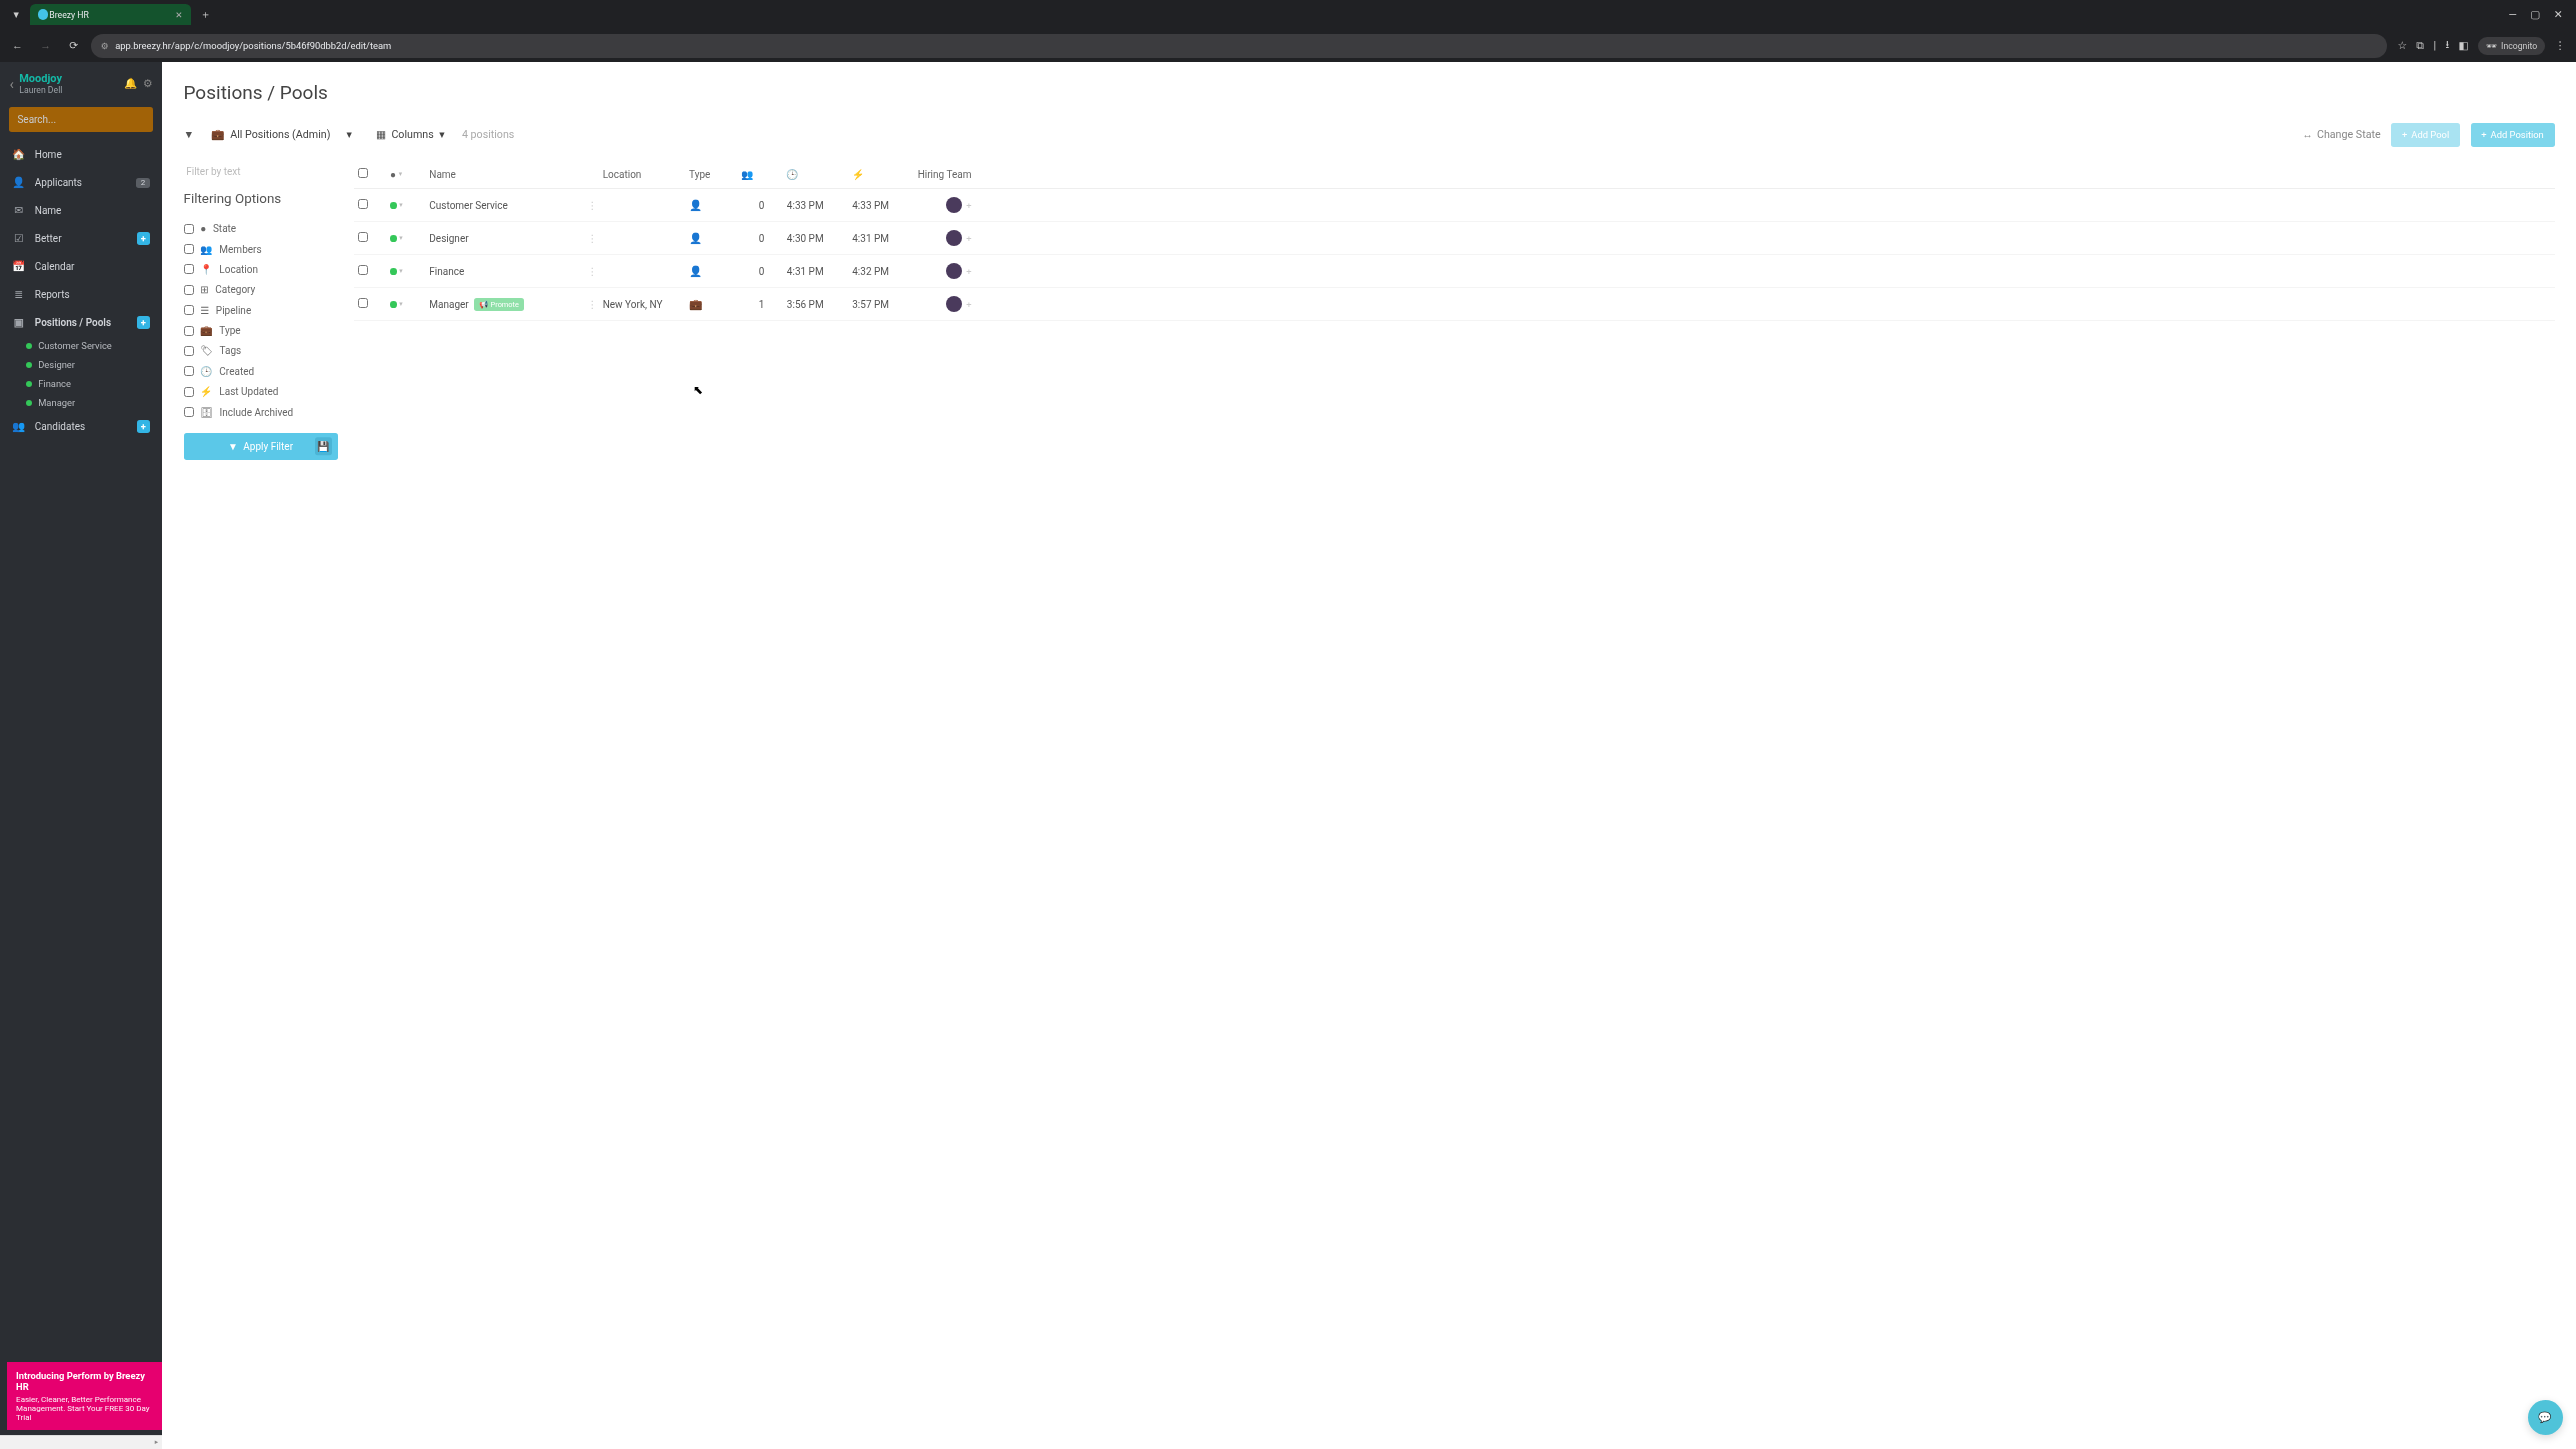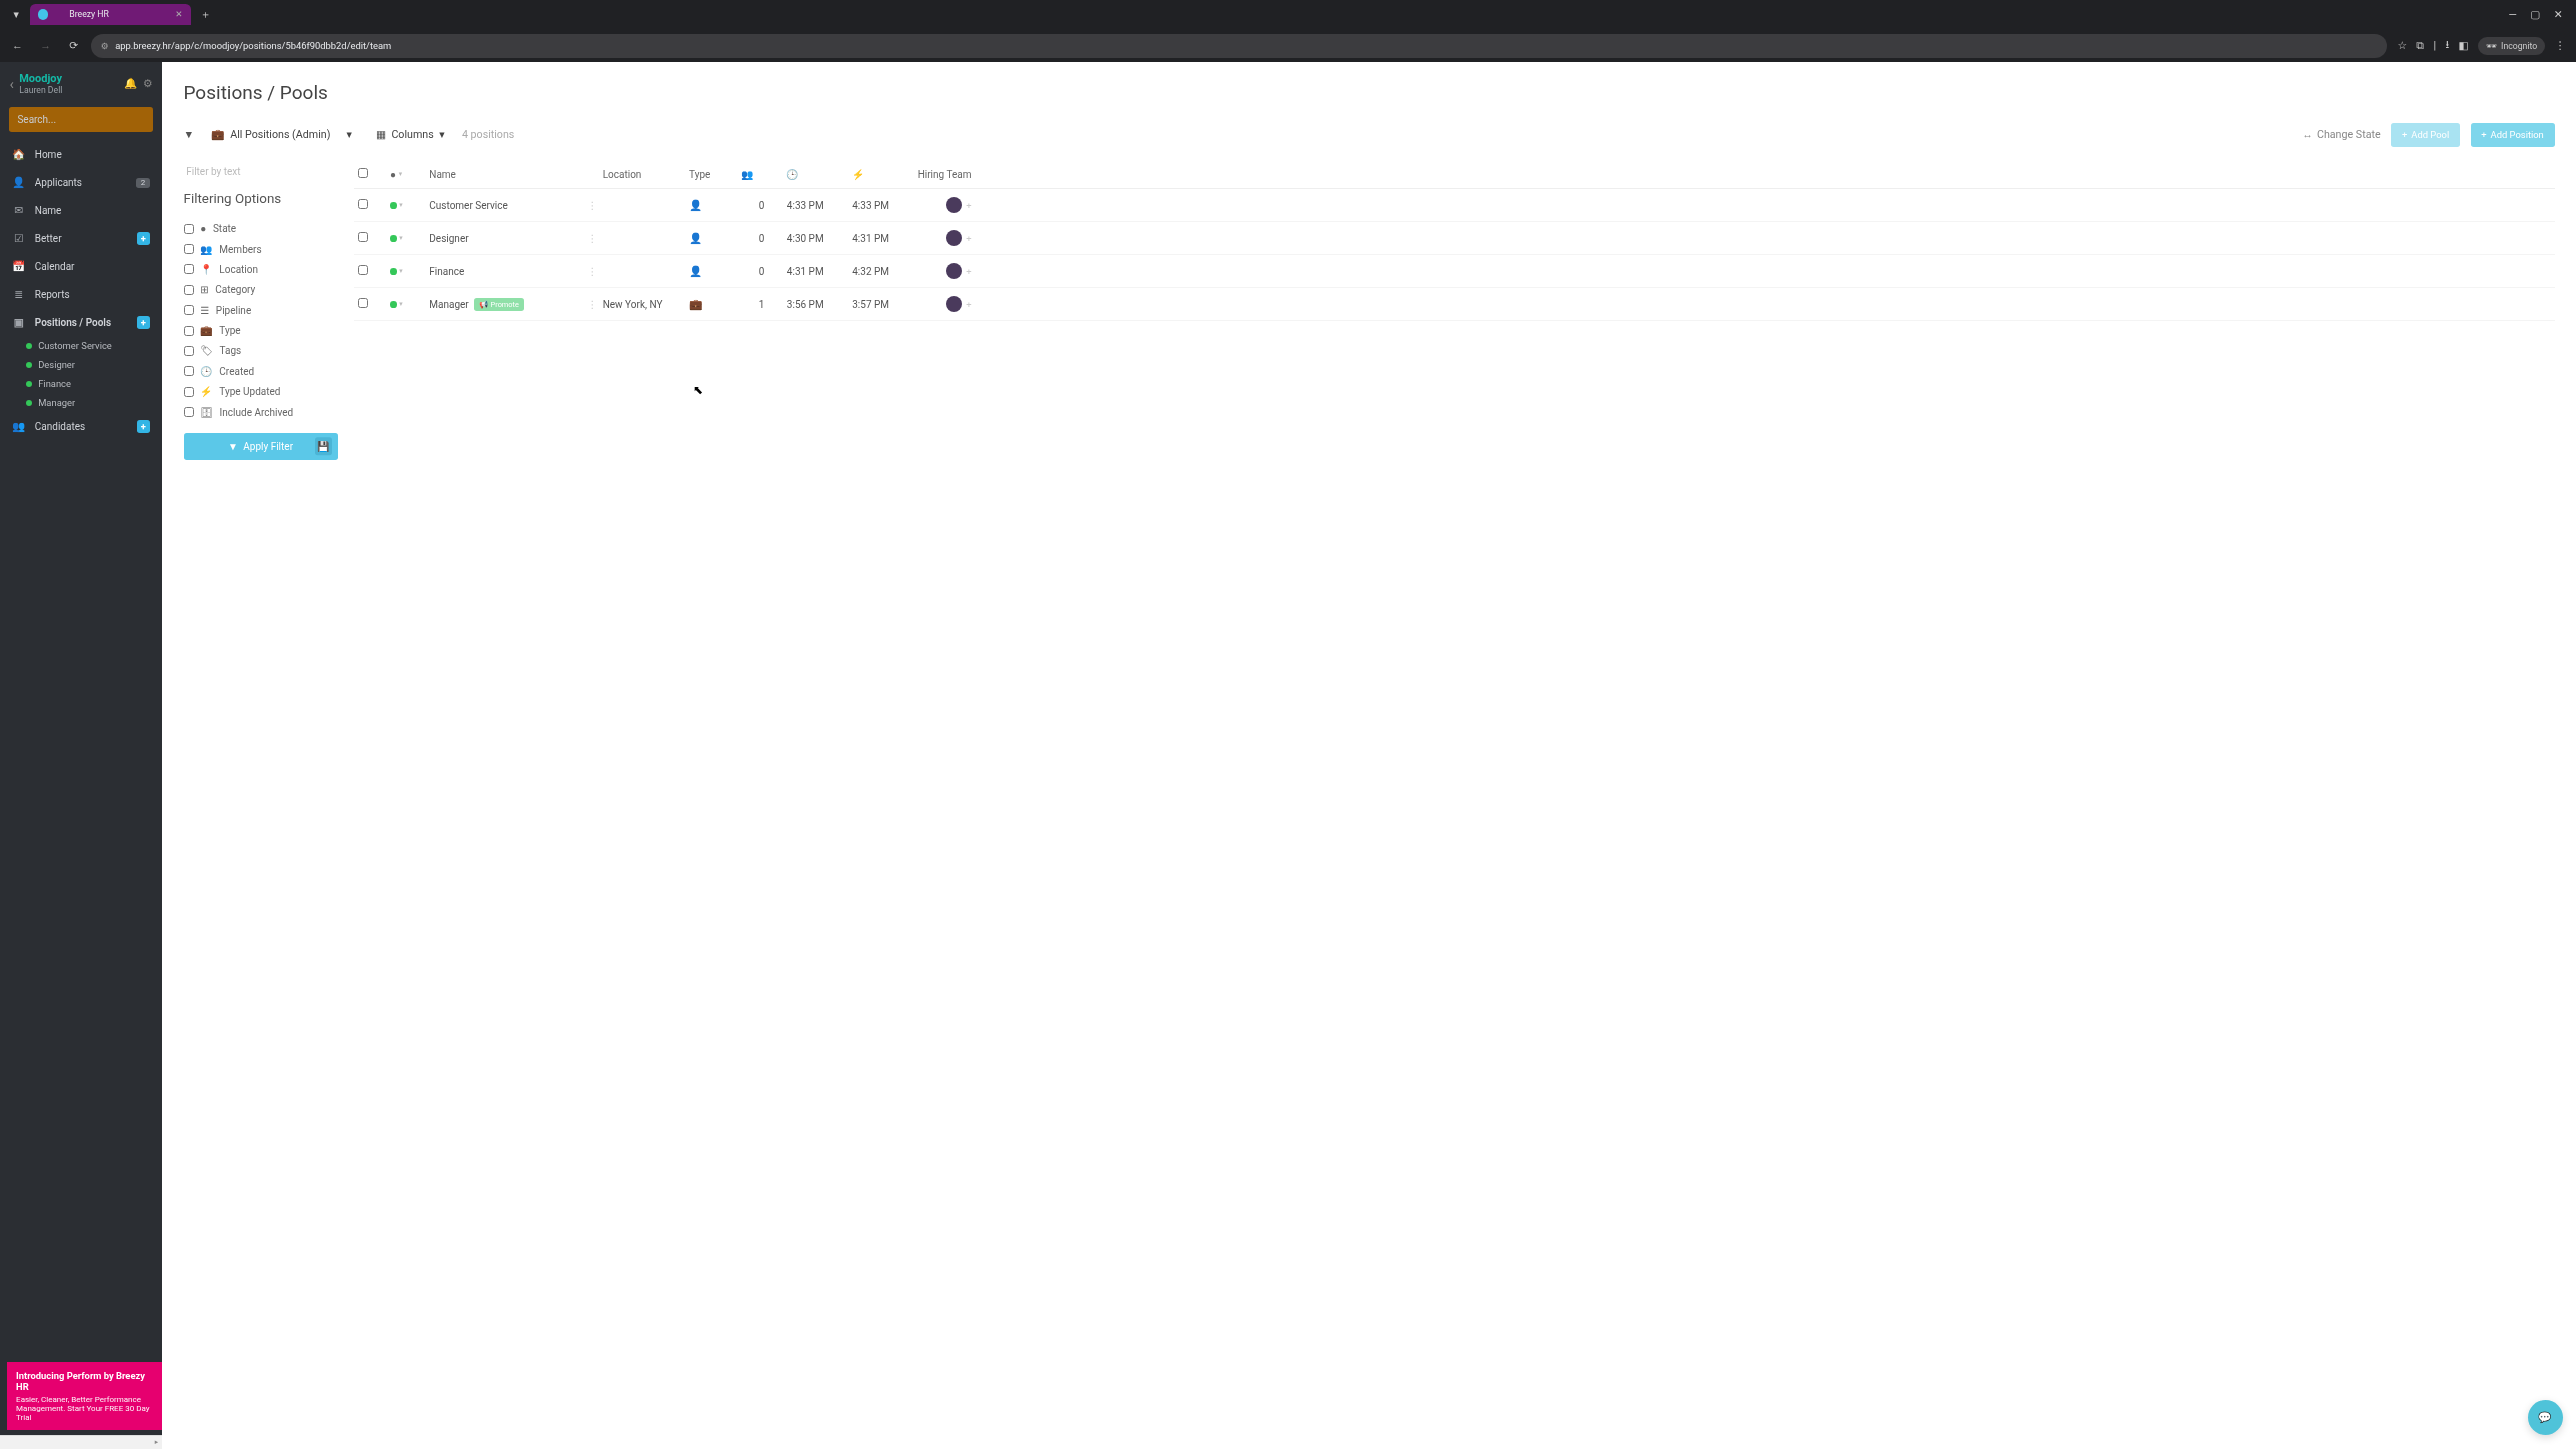--- a/index.html
+++ b/index.html
@@ -2,21 +2,21 @@
 <html style="font-size:10.7px"><head>
 <meta charset="utf-8">
 <style>
 * { box-sizing: border-box; margin: 0; padding: 0; font-family: -apple-system, BlinkMacSystemFont, "Segoe UI", Roboto, sans-serif; }
 body { background: #202124; overflow: hidden; }
 
 
 .browser-chrome { background: #202124; }
 .tab-bar { display: flex; align-items: center; height: 29.5px; padding: 0 5.4px; }
 .tab-dropdown { width: 21.5px; height: 21.5px; display: flex; align-items: center; justify-content: center; color: #ccc; border-radius: 4px; cursor: pointer; }
-.tab { display: flex; align-items: flex-start; background: #701a75; border-radius: 5.4px 5.4px 0 0; padding: 5.4px 8px; margin-left: 2.7px; min-width: 161px; color: #e8eaed; font-size: 8.7px; gap: 21px; }
+.tab { display: flex; align-items: center; background: #14532d; border-radius: 5.4px 5.4px 0 0; padding: 5.4px 8px; margin-left: 2.7px; min-width: 161px; color: #e8eaed; font-size: 8.7px; gap: 1px; }
 .tab .favicon { width: 10.7px; height: 10.7px; background: #43c3e8; border-radius: 50%; }
 .tab .close { margin-left: auto; cursor: pointer; color: #aaa; }
 .new-tab { width: 19px; height: 19px; display: flex; align-items: center; justify-content: center; color: #ccc; margin-left: 5.4px; cursor: pointer; }
 .window-controls { margin-left: auto; display: flex; gap: 13.4px; color: #ccc; padding-right: 8px; }
 .window-controls span { cursor: pointer; }
 
 .addr-bar { display: flex; align-items: center; height: 32px; padding: 0 6.7px; gap: 6.7px; }
 .nav-btn { width: 21.5px; height: 21.5px; display: flex; align-items: center; justify-content: center; color: #ccc; border-radius: 50%; cursor: pointer; }
 .nav-btn.disabled { color: #666; }
 .url-field { flex: 1; background: #3c3c3f; border-radius: 13.4px; height: 24px; display: flex; align-items: center; padding: 0 9.4px; color: #e8eaed; font-size: 9.4px; gap: 6.7px; }
@@ -294,21 +294,21 @@
             <span>Tags</span>
           </label>
         <label class="filter-option">
             <input type="checkbox" class="cb" style="">
             <span>🕒</span>
             <span>Created</span>
           </label>
         <label class="filter-option">
             <input type="checkbox" class="cb" style="">
             <span>⚡</span>
-            <span>Type Updated</span>
+            <span>Last Updated</span>
           </label>
         <label class="filter-option">
             <input type="checkbox" class="cb" style="">
             <span>🗄</span>
             <span>Include Archived</span>
           </label>
         <button class="apply-btn">
           <span>▼</span>
           <span>Apply Filter</span>
           <span class="save-slot">💾</span>

